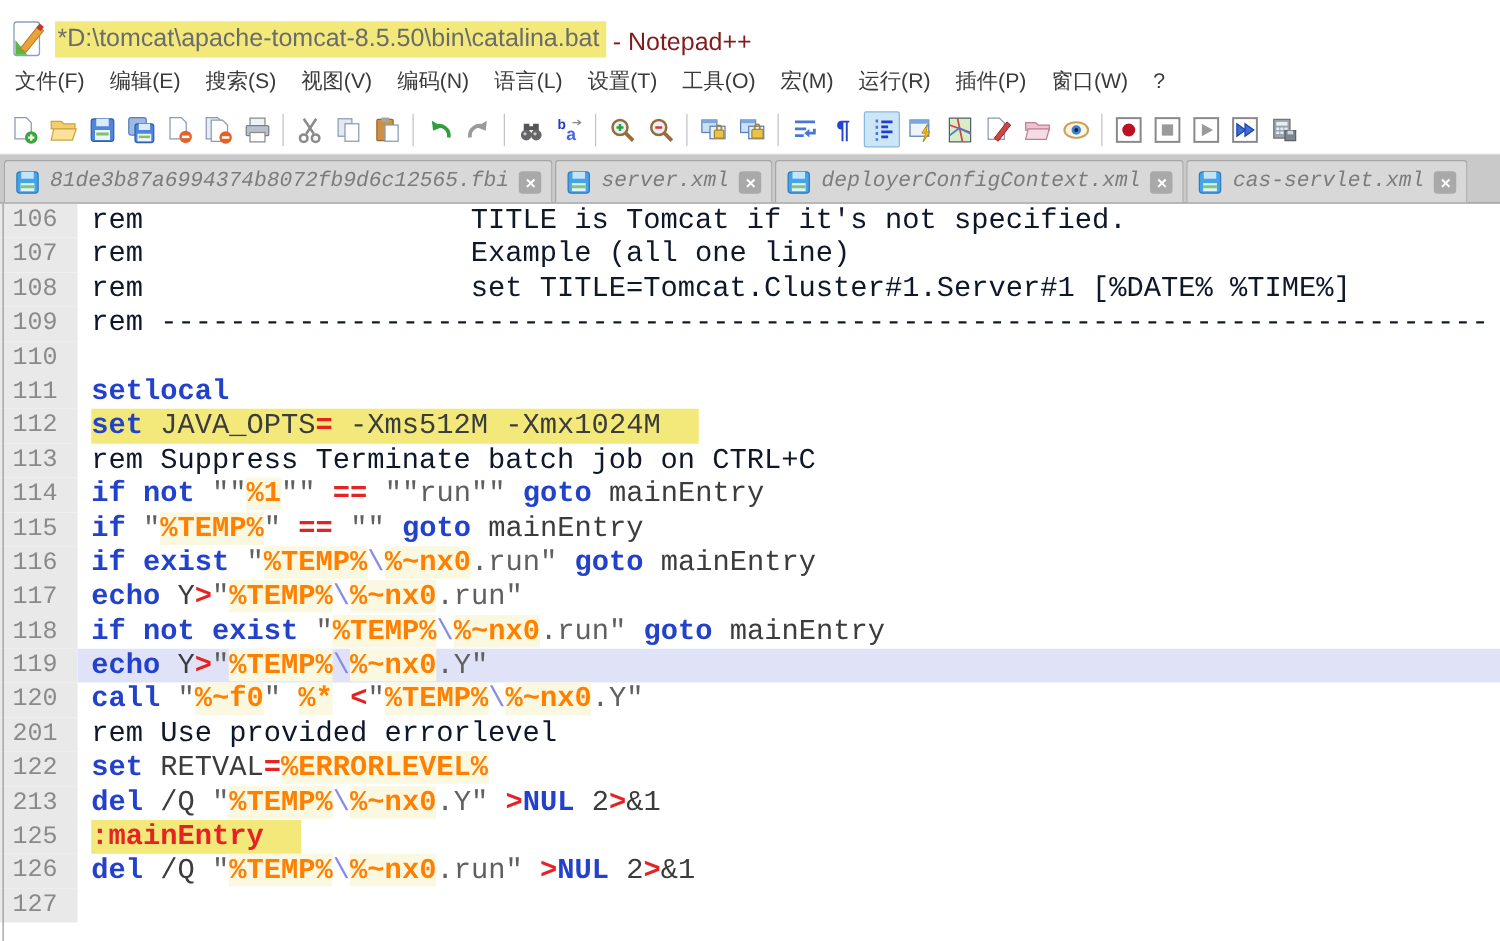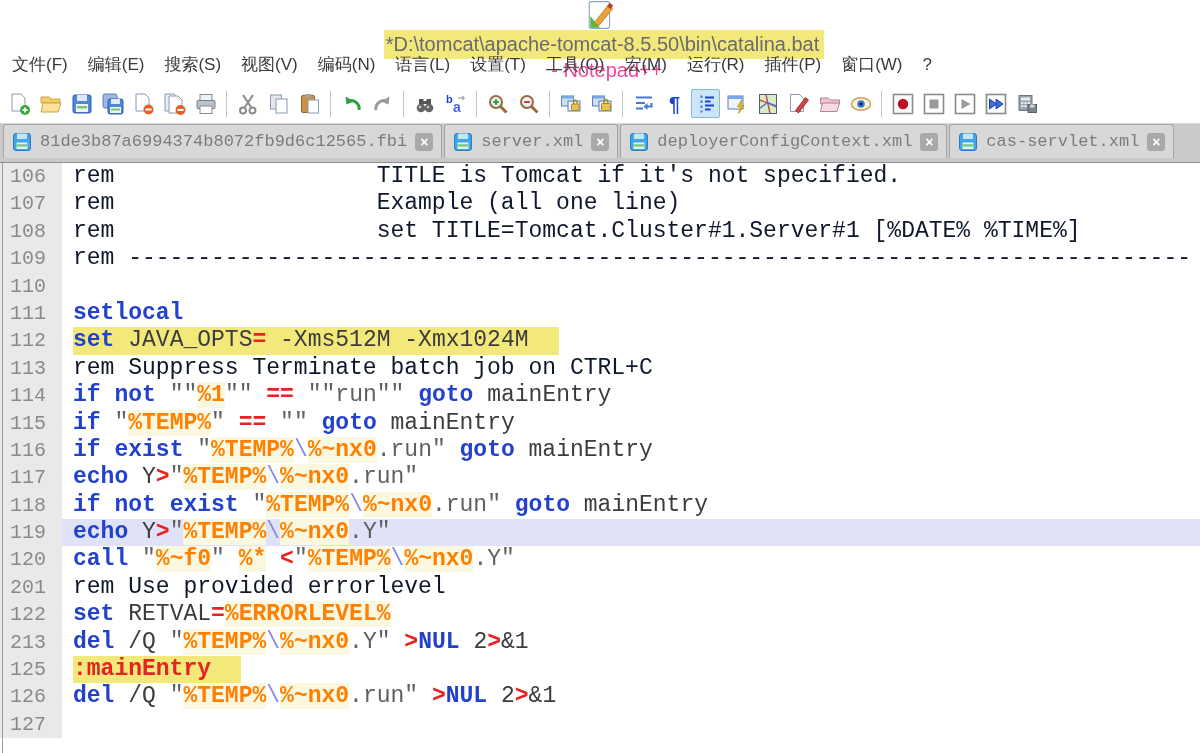--- a/index.html
+++ b/index.html
@@ -1,41 +1,41 @@
 <!DOCTYPE html>
 <html><head>
 <meta charset="utf-8">
 <style>
   * { margin:0; padding:0; box-sizing:border-box; }
   html,body { width:1200px; height:753px; overflow:hidden; background:#fff;
               font-family:"Liberation Sans", sans-serif; }
 
   
-  .titlebar { height:46px; display:flex; align-items:center; padding-left:8px; background:#fff;flex-direction:column; }
+  .titlebar { height:46px; display:flex; align-items:flex-end; padding-left:8px; background:#fff; }
   .app-icon { width:30px; height:30px; margin-right:6px; flex:0 0 auto; }
   .title-path { font-size:20px; color:#6b6b6b; background:#f3e97a; padding:3px 5px 3px 2px; white-space:pre; }
-  .title-suffix { font-size:20px; color:#ec4899; white-space:pre; }
+  .title-suffix { font-size:20px; color:#7f1d1d; white-space:pre; }
 
   
   .menubar { height:38px; display:flex; align-items:center; background:#fff; padding-left:2px; }
   .menu-item { font-size:17px; color:#3a3a3a; padding:0 10px; line-height:38px; cursor:default;text-align:right; }
 
   
   .toolbar { height:40px; display:flex; align-items:center; background:#fff;
              border-bottom:1px solid #d8d8d8; padding-left:4px; }
   .tb-btn { width:29px; height:29px; display:flex; align-items:center; justify-content:center;
             border:1px solid transparent; border-radius:2px; margin:0 1px; }
   .tb-btn svg { width:24px; height:24px; }
   .tb-btn.active { background:#cde6f7; border-color:#86b8e0; }
   .tb-sep { width:1px; height:26px; background:#c4c4c4; margin:0 5px; }
   .tb-glyph { font-size:20px; font-weight:bold; color:#2244cc; line-height:1; }
 
   
-  .tabbar { height:39px; background:#c9c9c9; display:flex; align-items:flex-start;
-            border-bottom:1px solid #8e8e8e; padding-left:3px; overflow:hidden; }
+  .tabbar { height:39px; background:#c9c9c9; display:flex; align-items:flex-end;
+            border-bottom:1px solid #8e8e8e; padding-left:3px; overflow:hidden;font-style:italic; }
   .tab { height:34px; display:flex; align-items:center; background:#d8d8d8;
          border:1px solid #a6a6a6; border-bottom:none; border-radius:3px 3px 0 0;
          padding:0 8px; margin-right:2px; white-space:nowrap; flex:0 0 auto; }
   .tab-label { font-family:"Liberation Mono", monospace; font-size:17px; color:#7c7c7c; margin:0 8px; }
   .tab-close { width:18px; height:18px; background:#a9a9a9; border-radius:3px; color:#fff;
                font-size:14px; font-weight:bold; display:flex; align-items:center; justify-content:center; }
   .tab-floppy { width:20px; height:20px; }
 
   
   .editor { position:relative; height:590px; background:#fff; overflow:hidden;

